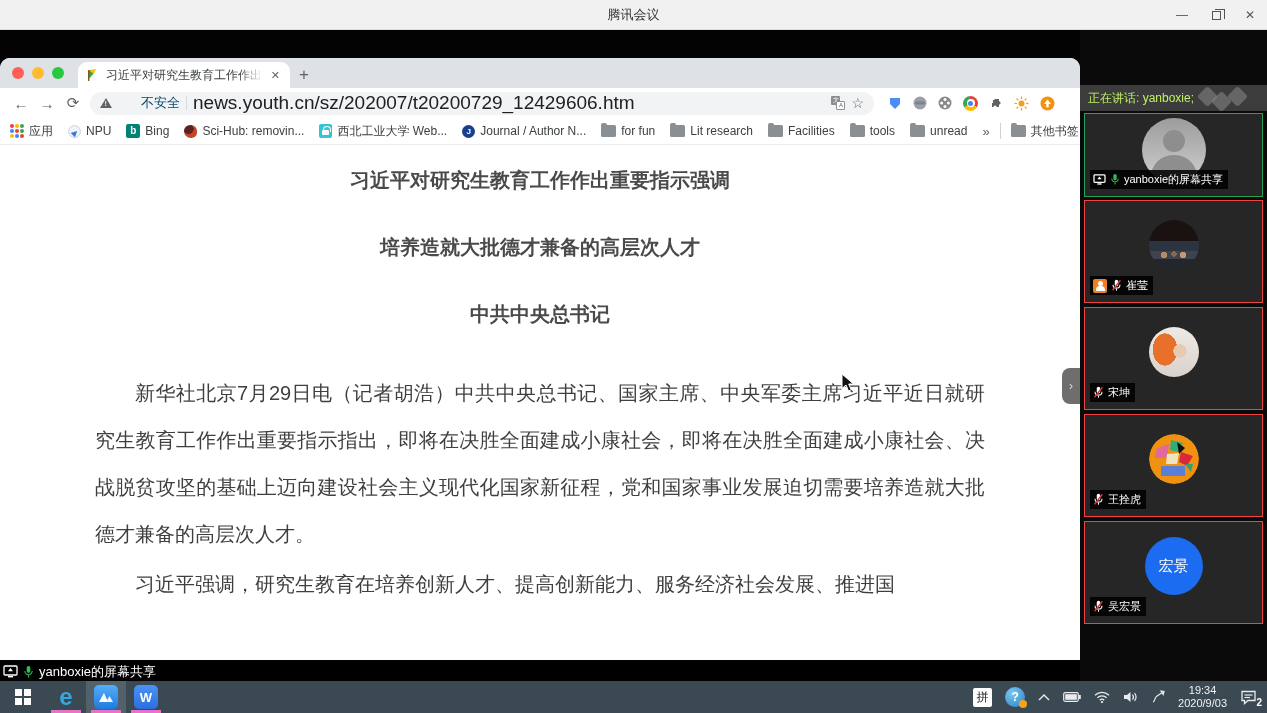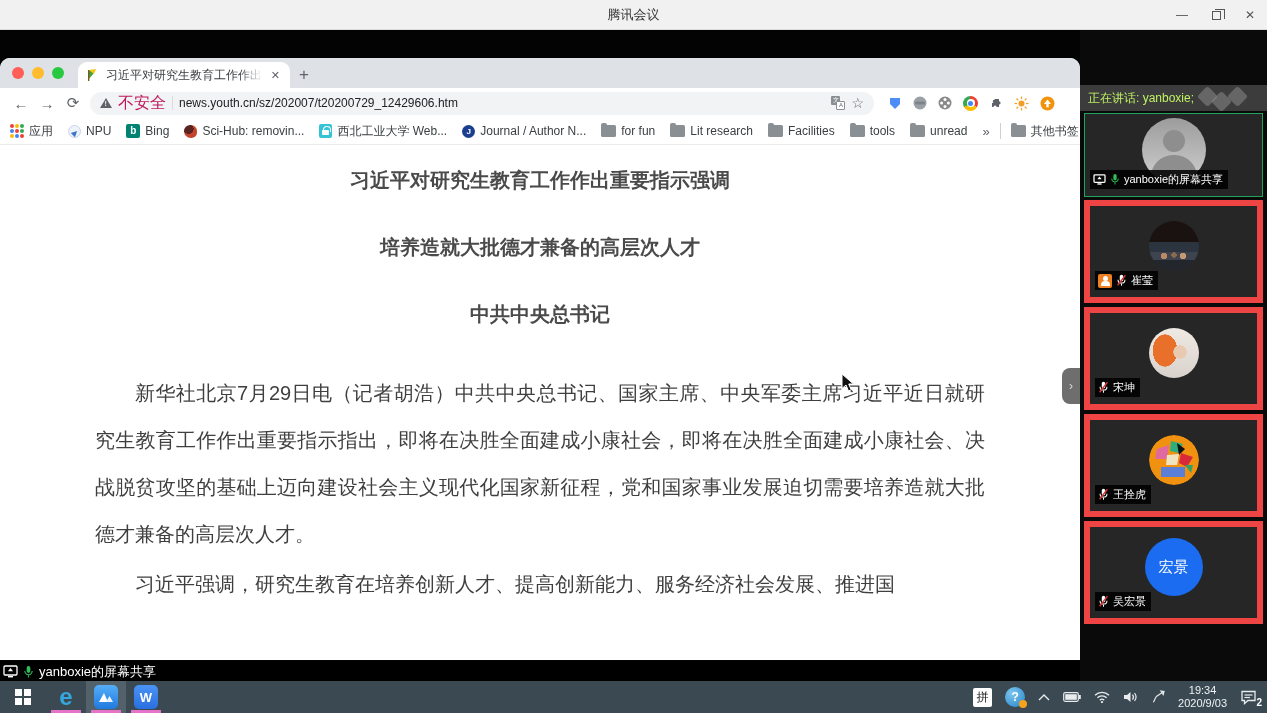--- a/index.html
+++ b/index.html
@@ -28,23 +28,23 @@
   .tab-close { color:#5f6368; font-size:11px; padding:0 2px; }
   .newtab { width:28px; height:26px; display:flex; align-items:center; justify-content:center; color:#5f6368; font-size:17px; }
   .favicon { width:14px; height:14px; flex:none; }
 
   
   .toolbar { height:30px; background:#fff; display:flex; align-items:center; padding:0 8px; }
   .navbtn { width:26px; height:26px; display:flex; align-items:center; justify-content:center; color:#5f6368; font-size:15px; }
   .omnibox { margin-left:4px; width:784px; height:23px; background:#f1f3f4; border-radius:12px; display:flex; align-items:center; padding:0 10px; gap:6px; }
   .warn-tri { width:0; height:0; border-left:6px solid transparent; border-right:6px solid transparent; border-bottom:10px solid #5f6368; position:relative; }
   .warn-tri span { position:absolute; left:-1.5px; top:2px; color:#f1f3f4; font-size:7px; font-weight:bold; }
-  .warn-text { font-size:16px; color:#be185d; }
+  .warn-text { font-size:13px; color:#0c4a6e;margin-left:23px; }
   .omni-div { width:1px; height:14px; background:#dadce0; }
-  .omni-url { font-size:12px; color:#202124; white-space:nowrap; }
+  .omni-url { font-size:19px; color:#202124; white-space:nowrap; }
   .omni-spacer { flex:1; }
   .translate-ic { position:relative; width:14px; height:14px; }
   .translate-ic .b1 { position:absolute; left:0; top:0; width:9px; height:9px; background:#8a8f94; border-radius:1px; color:#fff; font-size:6px; text-align:center; line-height:9px; }
   .translate-ic .b2 { position:absolute; right:0; bottom:0; width:9px; height:9px; background:#fff; border:1px solid #8a8f94; border-radius:1px; color:#5f6368; font-size:6px; text-align:center; line-height:7px; }
   .star { color:#5f6368; font-size:14px; }
   .extrow { display:flex; align-items:center; gap:11px; margin-left:14px; }
   .chrome-logo { width:15px; height:15px; border-radius:50%; background:conic-gradient(#ea4335 0 120deg,#fbbc05 120deg 240deg,#34a853 240deg 360deg); position:relative; }
   .chrome-logo:before { content:""; position:absolute; left:3.5px; top:3.5px; width:8px; height:8px; background:#fff; border-radius:50%; }
   .chrome-logo:after { content:""; position:absolute; left:5px; top:5px; width:5px; height:5px; background:#4285f4; border-radius:50%; }
 
@@ -84,21 +84,21 @@
   .share-banner { position:absolute; left:0; top:631px; width:1080px; height:21px; background:#000; display:flex; align-items:center; gap:5px; padding-left:3px; }
   .share-banner span { color:#fff; font-size:13px; }
 
   
   .panel { position:absolute; left:1080px; top:0; width:187px; height:651px; background:#0a0a0a; }
   .speakbar { position:absolute; left:0; top:55px; width:187px; height:26px; background:#3c3c3c; display:flex; align-items:center; padding:0 8px; overflow:hidden; }
   .speakbar span { color:#bef264; font-size:12px; }
   .wm { position:absolute; top:4px; width:15px; height:15px; background:#9a9a9a; opacity:.45; border-radius:3px; transform:rotate(45deg); }
   .wm1 { right:52px; } .wm2 { right:38px; top:9px; } .wm3 { right:22px; }
 
-  .tile { position:absolute; left:4px; width:179px; background:#262626; border:6px solid #ef4444; }
+  .tile { position:absolute; left:4px; width:179px; background:#262626; border:1px solid #ef4444; }
   .tile.active { border:1px solid #23a45d; }
   .tile-avatar { position:absolute; left:50%; top:44%; transform:translate(-50%,-50%); border-radius:50%; }
   .tile-label { position:absolute; left:5px; bottom:7px; background:rgba(0,0,0,.85); display:flex; align-items:center; gap:4px; padding:2px 5px 2px 3px; }
   .tile-label span { color:#fff; font-size:11px; }
   .person-badge { width:14px; height:14px; background:#ef8022; border-radius:2px; position:relative; }
   .person-badge:before { content:""; position:absolute; left:4.5px; top:2px; width:5px; height:5px; background:#fff; border-radius:50%; }
   .person-badge:after { content:""; position:absolute; left:2.5px; top:7.5px; width:9px; height:5px; background:#fff; border-radius:4px 4px 0 0; }
 
   .avatar-silhouette { width:64px; height:64px; background:linear-gradient(180deg,#9c9c9c,#cfcfcf); position:relative; overflow:hidden; border-radius:50%; }
   .avatar-silhouette:before { content:""; position:absolute; left:21px; top:12px; width:22px; height:22px; background:#8e8e8e; border-radius:50%; }

